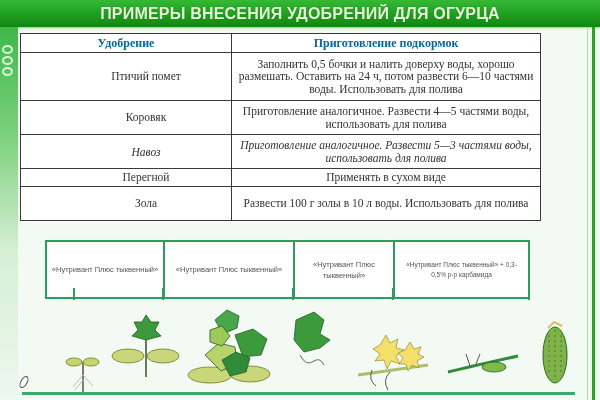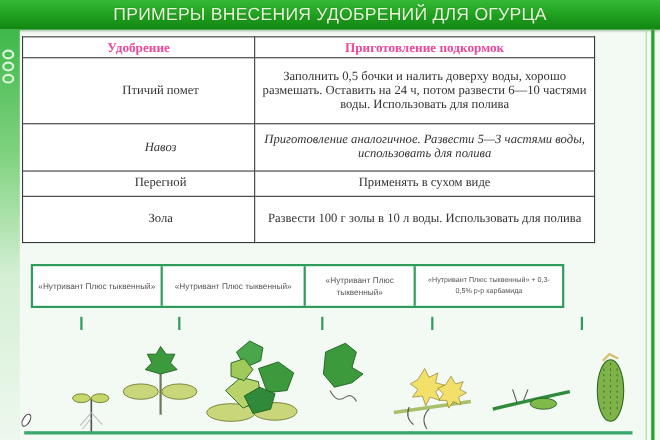--- a/index.html
+++ b/index.html
@@ -9,21 +9,21 @@
     font-family: "Liberation Serif", "DejaVu Serif", serif;
   }
   .title-bar {
     position: absolute; left: 0; top: 0; width: 600px; height: 27px;
     background: linear-gradient(to bottom, #35b935 0%, #1e9e1e 55%, #128612 100%);
     box-shadow: 0 1px 2px rgba(0,80,0,0.35);
     display: flex; align-items: center; justify-content: center;
   }
   .title-text {
     font-family: "Liberation Sans", "DejaVu Sans", sans-serif;
-    font-weight: normal; font-size: 16px; color: #e9f7d9; letter-spacing: 0.2px;
+    font-weight: bold; font-size: 16px; color: #e9f7d9; letter-spacing: 0.2px;
     text-shadow: 0 0 1px rgba(0,60,0,0.5);
   }
   .left-strip {
     position: absolute; left: 0; top: 27px; width: 18px; height: 373px;
     background: linear-gradient(to bottom, #3fb84a 0%, #7fd27f 30%, #d4efd4 60%, #eef8ee 100%);
   }
   .rings { position: absolute; left: 2px; top: 18px; width: 10px; }
   .ring { width: 7px; height: 5px; border: 2px solid #d7f3d7; border-radius: 50%; margin-bottom: 2px; }
   .right-border {
     position: absolute; right: 5px; top: 27px; width: 3px; height: 373px; background: #2aa32a;
@@ -36,29 +36,29 @@
     background: #ffffff;
   }
   table.fert {
     border-collapse: collapse; width: 100%; height: 100%;
     font-size: 11.5px; color: #333;
   }
   table.fert th, table.fert td {
     border: 1.5px solid #3a3a3a; text-align: center; vertical-align: middle;
     padding: 0 4px; line-height: 12.5px;
   }
-  table.fert th { font-weight: bold; color: #ec4899; font-size: 12px; height: 18px; }
+  table.fert th { font-weight: bold; color: #0369a1; font-size: 12px; height: 18px; }
   table.fert td.c1 { width: 162px; padding-left: 44px; }
   .r-ptich { height: 47px; }
   .r-korov { height: 34px; }
   .r-navoz { height: 33px; font-style: italic; }
   .r-pereg { height: 18px; }
   .r-zola  { height: 33px; margin-left: 20px; }
 
-  .stages { position: absolute; left: 28px; top: 240px; width: 485px; height: 40px;
+  .stages { position: absolute; left: 45px; top: 240px; width: 485px; height: 59px;
     border: 2px solid #2e9c5a; display: flex; background: #fff; box-sizing: border-box; }
   .stage { flex: none; display: flex; align-items: center; justify-content: center;
     border-right: 2px solid #2e9c5a; box-sizing: border-box; text-align: center;
     font-family: "Liberation Sans", "DejaVu Sans", sans-serif; font-size: 7.5px; color: #555;
     line-height: 11px; padding: 0 4px; }
   .stage:last-child { border-right: none; font-size: 6.5px; line-height: 10px; }
   .tick { position: absolute; top: 288px; width: 2px; height: 12px; background: #2e9c5a; }
   .ground { position: absolute; left: 22px; top: 392px; width: 553px; height: 3px; background: #3aa86a; }
   .plants { position: absolute; left: 0; top: 295px; width: 600px; height: 100px; }
 </style>
@@ -84,20 +84,24 @@
     <thead>
       <tr>
         <th class="c1">Удобрение</th>
         <th>Приготовление подкормок</th>
       </tr>
     </thead>
     <tbody>
       <tr class="r-ptich">
         <td class="c1">Птичий помет</td>
         <td>Заполнить 0,5 бочки и налить доверху воды, хорошо размешать. Оставить на 24 ч, потом развести 6—10 частями воды. Использовать для полива</td>
+      </tr>
+      <tr class="r-korov">
+        <td class="c1">Коровяк</td>
+        <td>Приготовление аналогичное. Развести 4—5 частями воды, использовать для полива</td>
       </tr>
       <tr class="r-navoz">
         <td class="c1">Навоз</td>
         <td>Приготовление аналогичное. Развести 5—3 частями воды, использовать для полива</td>
       </tr>
       <tr class="r-pereg">
         <td class="c1">Перегной</td>
         <td>Применять в сухом виде</td>
       </tr>
       <tr class="r-zola">

